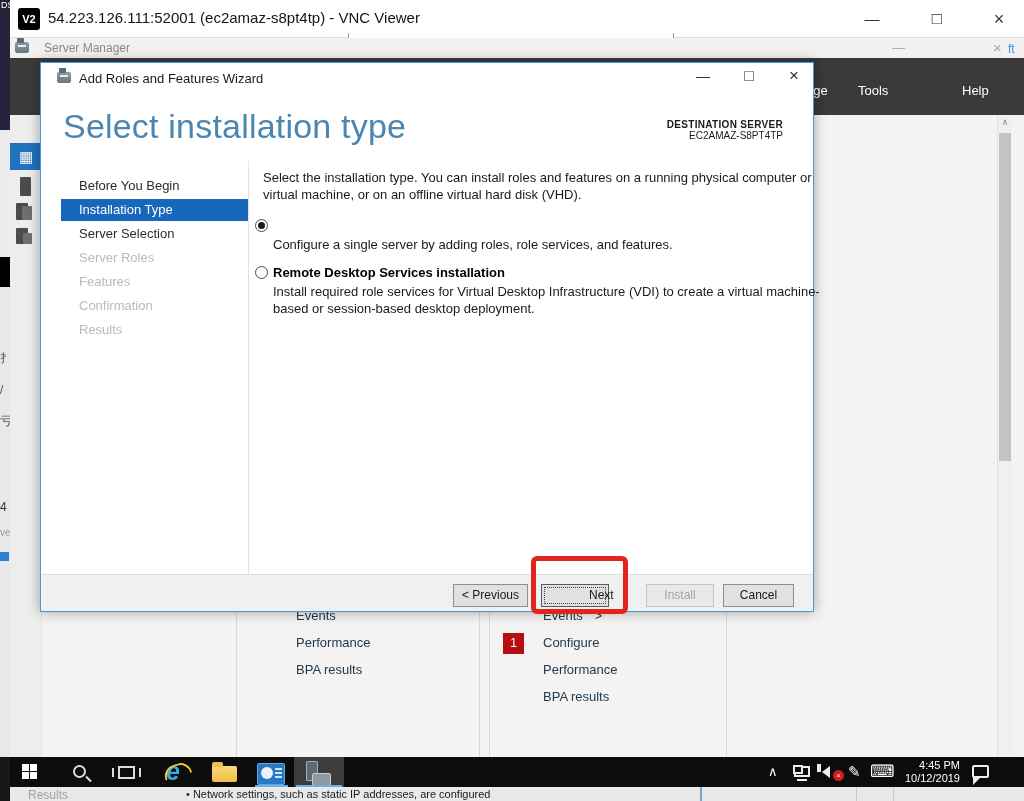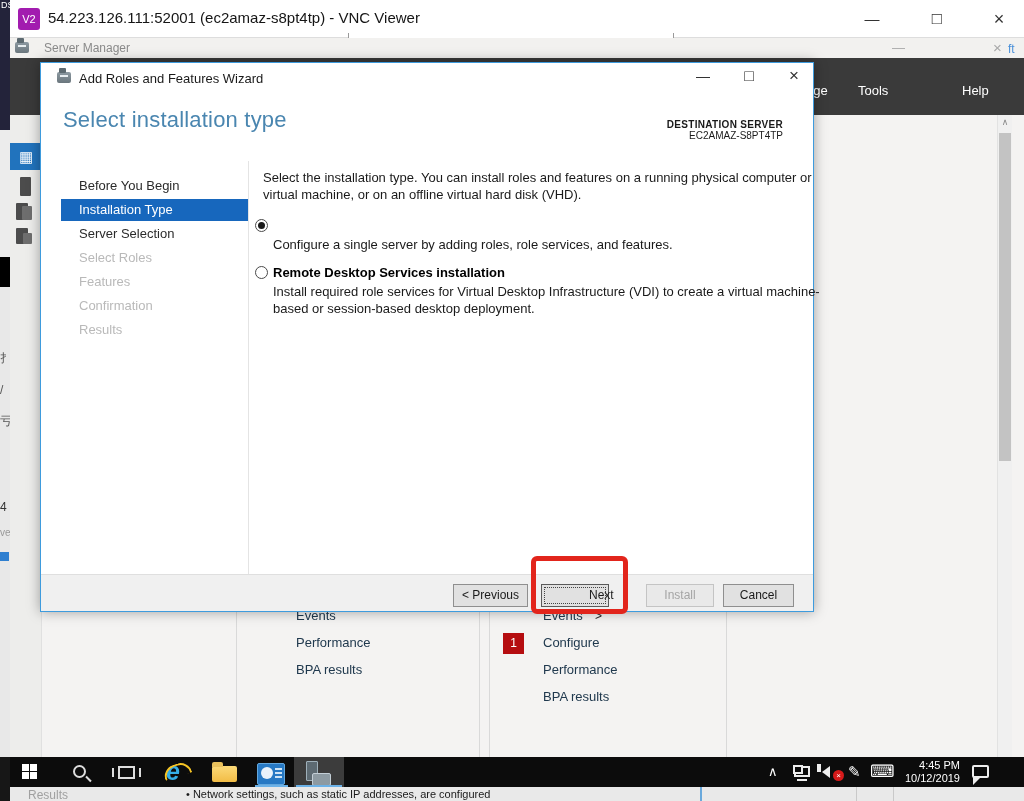--- a/index.html
+++ b/index.html
@@ -7,22 +7,22 @@
   #stage{position:relative;width:1024px;height:801px;overflow:hidden;background:#e8e8e8;}
   .abs{position:absolute;}
   .txt{white-space:nowrap;}
 
   
   .sliver-seg{position:absolute;left:0;width:10px;}
   .frag{position:absolute;left:0;width:10px;overflow:hidden;color:#555;font-size:12px;}
 
   
   .vnc-bar{position:absolute;left:10px;top:0;width:1014px;height:38px;background:#fff;border-bottom:1px solid #ddd;}
-  .vnc-logo{position:absolute;left:8px;top:8px;width:22px;height:22px;background:#a21caf;border-radius:3px;color:#fff;
-            font-size:11px;font-weight:normal;text-align:center;line-height:22px;}
+  .vnc-logo{position:absolute;left:8px;top:8px;width:22px;height:22px;background:#000000;border-radius:3px;color:#fff;
+            font-size:11px;font-weight:bold;text-align:center;line-height:22px;}
   .vnc-title{position:absolute;left:38px;top:9px;font-size:15px;color:#151515;}
   .winctl{position:absolute;width:34px;height:30px;text-align:center;line-height:30px;font-size:15px;color:#333;}
   .vnc-tab{position:absolute;left:348px;top:33px;width:326px;height:7px;background:#fff;
            border-left:1px solid #999;border-right:1px solid #999;border-bottom:1px solid #999;}
 
   
   .sm-titlebar{position:absolute;left:10px;top:38px;width:1014px;height:20px;background:#f2f1ef;}
   .smicon{position:absolute;width:14px;height:11px;background:linear-gradient(#8d9aa2,#6a767d);border-radius:2px;}
   .smicon::before{content:"";position:absolute;left:2px;top:-4px;width:7px;height:5px;background:#5d6a71;border-radius:1px;}
   .smicon::after{content:"";position:absolute;left:3px;top:3px;width:8px;height:2px;background:#e8eef1;}
@@ -90,21 +90,21 @@
   .bubble::after{content:"";position:absolute;left:1px;top:12px;width:0;height:0;border:4px solid transparent;border-top-color:#eee;border-left-color:#eee;}
 
   
   .bottom-strip{position:absolute;left:10px;top:787px;width:1014px;height:14px;background:#e9e9e9;z-index:5;}
 
   
   .wizard{position:absolute;left:40px;top:62px;width:774px;height:550px;background:#fff;border:1px solid #3e9bdd;
           box-shadow:0 0 12px rgba(0,0,0,.35);z-index:10;}
   .wz-title{position:absolute;left:38px;top:8px;font-size:13px;color:#1a1a1a;}
   .wz-ctl{position:absolute;top:0;width:38px;height:26px;text-align:center;line-height:26px;font-size:14px;color:#333;}
-  .wz-heading{position:absolute;left:22px;top:44px;font-size:22px;font-weight:300;color:#4a86b0;letter-spacing:.2px;}
+  .wz-heading{position:absolute;left:22px;top:44px;font-size:34px;font-weight:300;color:#4a86b0;letter-spacing:.2px;}
   .wz-dest{position:absolute;right:30px;top:56px;text-align:right;color:#1a1a1a;}
   .wz-dest .l1{font-size:10px;font-weight:bold;letter-spacing:.3px;}
   .wz-dest .l2{font-size:10px;}
   .nav-item{position:absolute;left:20px;width:187px;height:22px;font-size:13px;line-height:22px;padding-left:18px;color:#2b2b2b;}
   .nav-item.sel{background:#1767bd;color:#fff;}
   .nav-item.dis{color:#b9b9b9;}
   .nav-div{position:absolute;left:207px;top:98px;width:1px;height:413px;background:#e4e4e4;}
   .wz-body-text{position:absolute;font-size:13px;color:#1a1a1a;line-height:17px;}
   .radio{position:absolute;width:13px;height:13px;border:1px solid #4a4a4a;border-radius:50%;background:#fff;}
   .radio.sel::after{content:"";position:absolute;left:2px;top:2px;width:7px;height:7px;border-radius:50%;background:#1a1a1a;}
@@ -259,21 +259,21 @@
 
     <div class="wz-heading txt">Select installation type</div>
     <div class="wz-dest">
       <div class="l1">DESTINATION SERVER</div>
       <div class="l2">EC2AMAZ-S8PT4TP</div>
     </div>
 
     <div class="nav-item" style="top:112px;">Before You Begin</div>
     <div class="nav-item sel" style="top:136px;">Installation Type</div>
     <div class="nav-item" style="top:160px;">Server Selection</div>
-    <div class="nav-item dis" style="top:184px;">Select Roles</div>
+    <div class="nav-item dis" style="top:184px;">Server Roles</div>
     <div class="nav-item dis" style="top:208px;">Features</div>
     <div class="nav-item dis" style="top:232px;">Confirmation</div>
     <div class="nav-item dis" style="top:256px;">Results</div>
     <div class="nav-div"></div>
 
     <div class="wz-body-text" style="left:222px;top:106px;width:552px;">Select the installation type. You can install roles and features on a running physical computer or virtual machine, or on an offline virtual hard disk (VHD).</div>
 
     <div class="radio sel" style="left:214px;top:156px;"></div>
     <div class="wz-body-text" style="left:232px;top:173px;width:552px;">Configure a single server by adding roles, role services, and features.</div>
 

